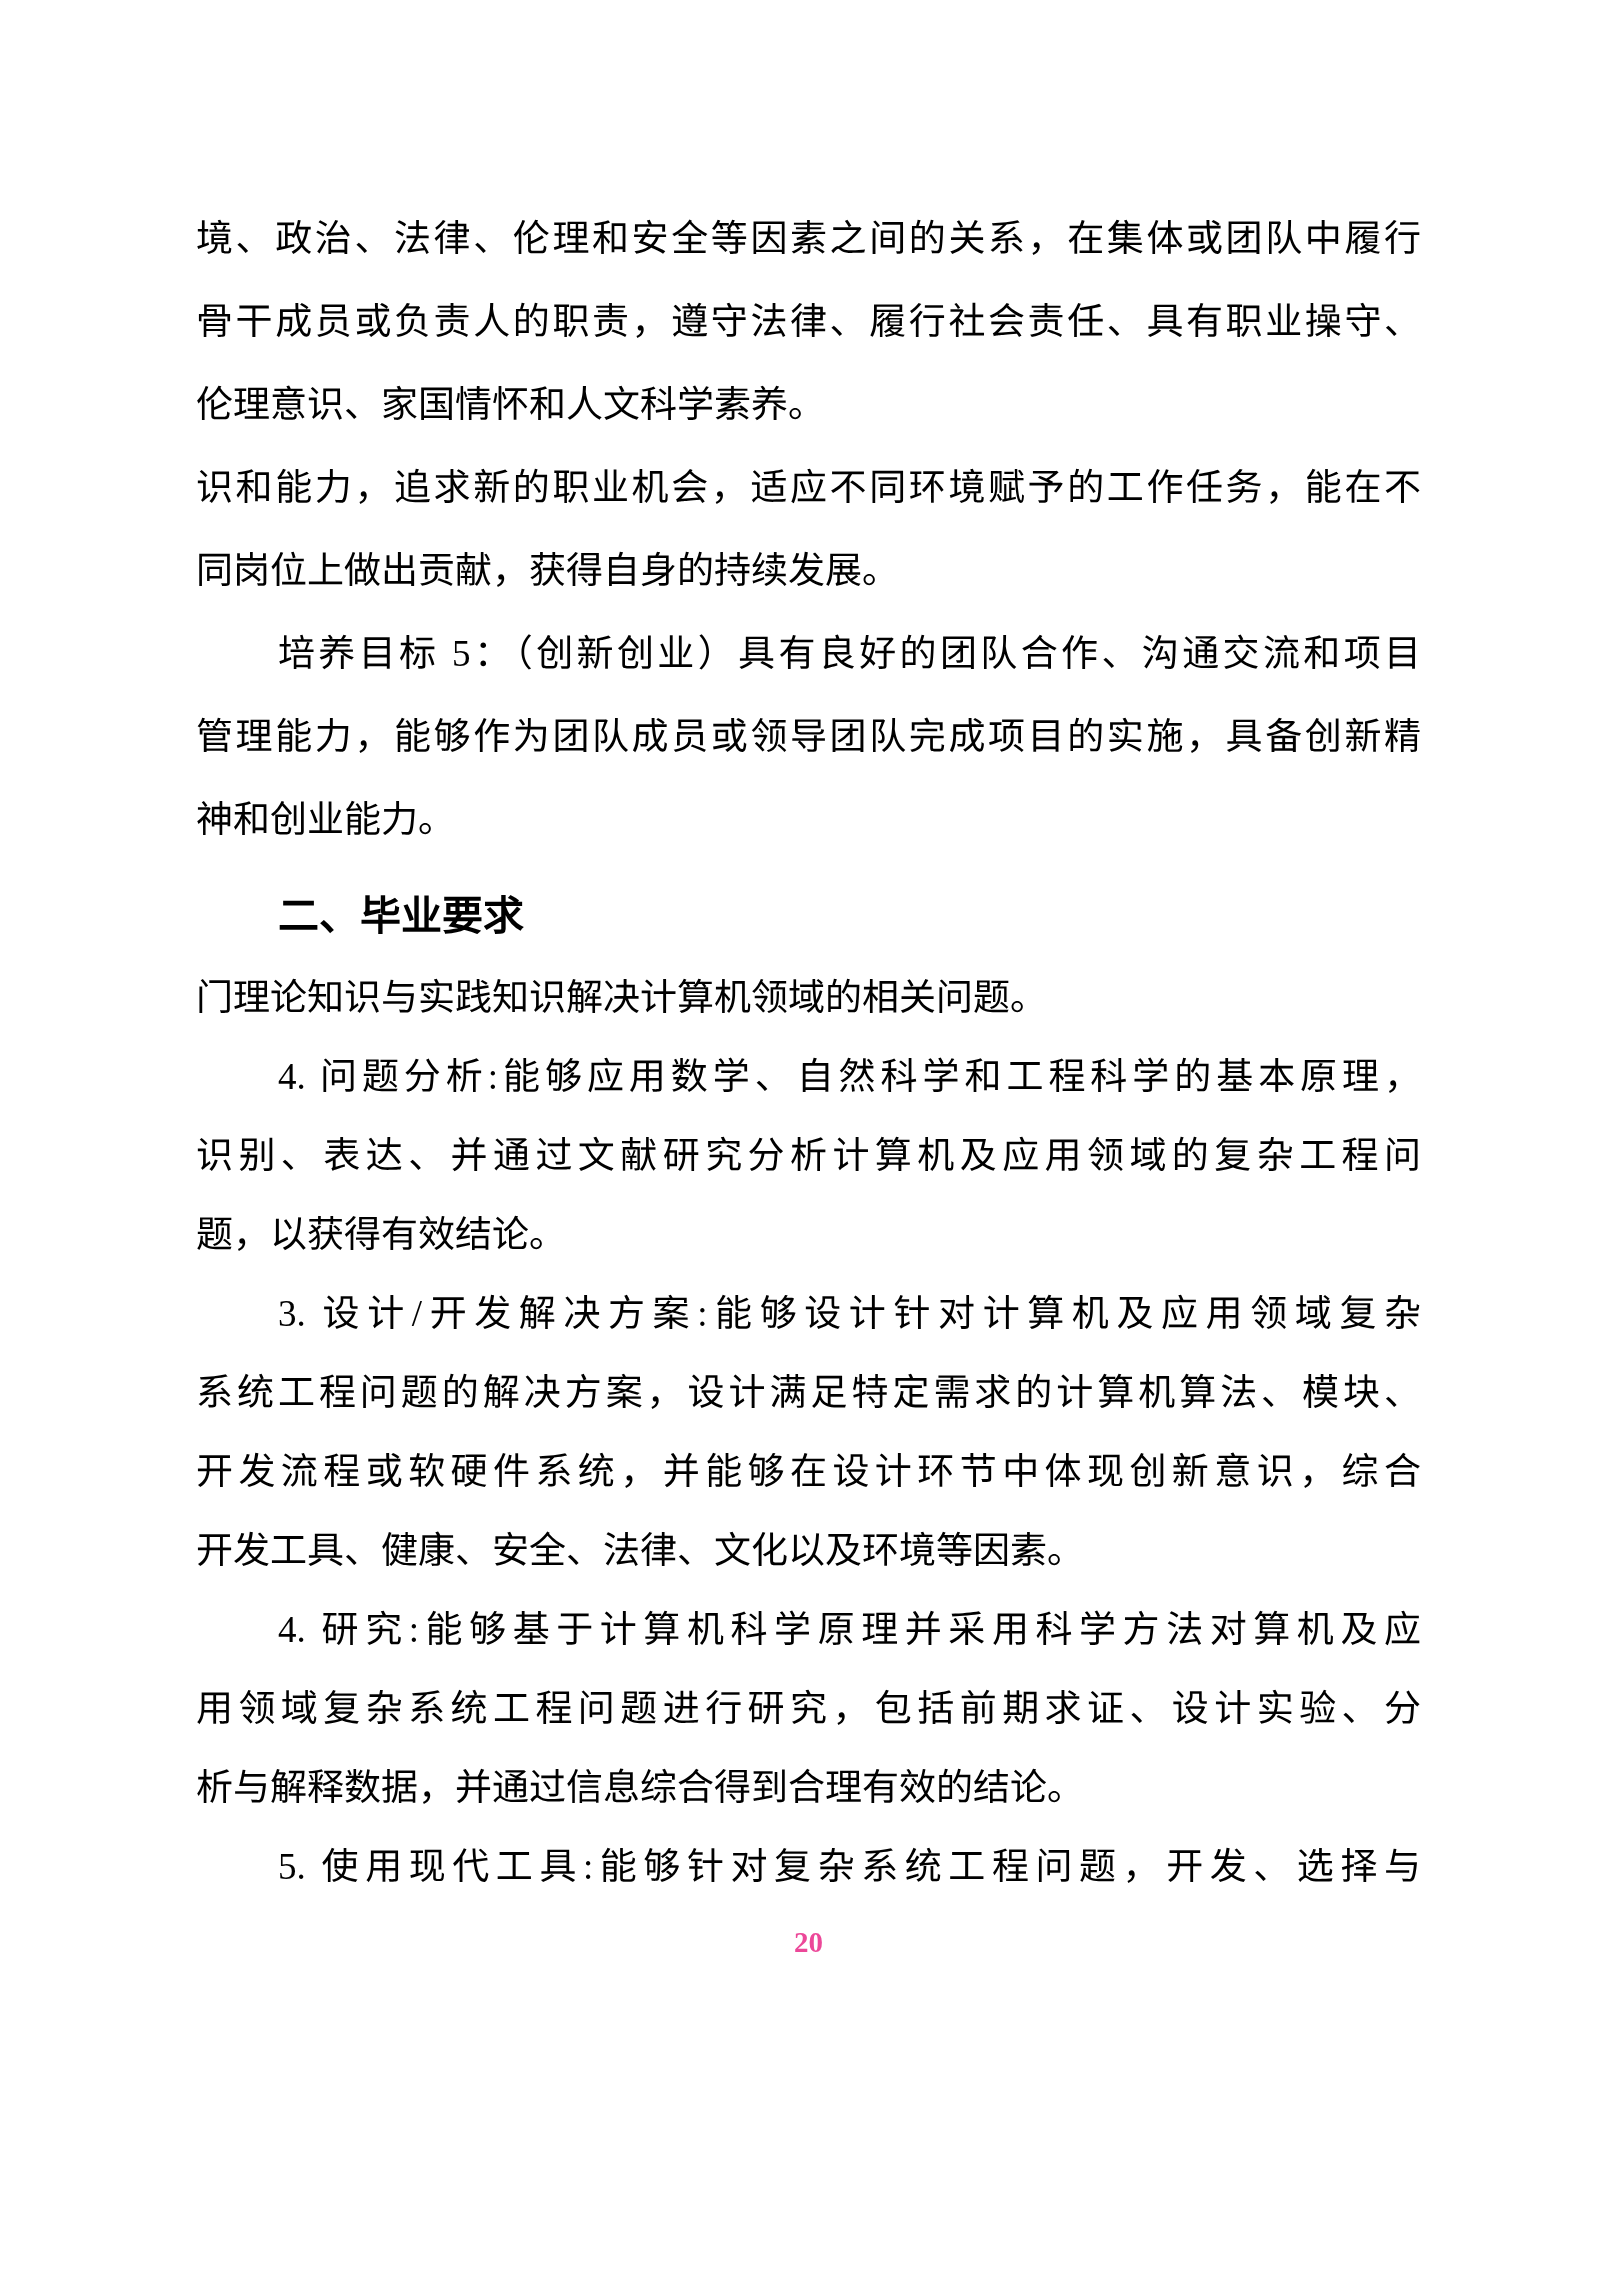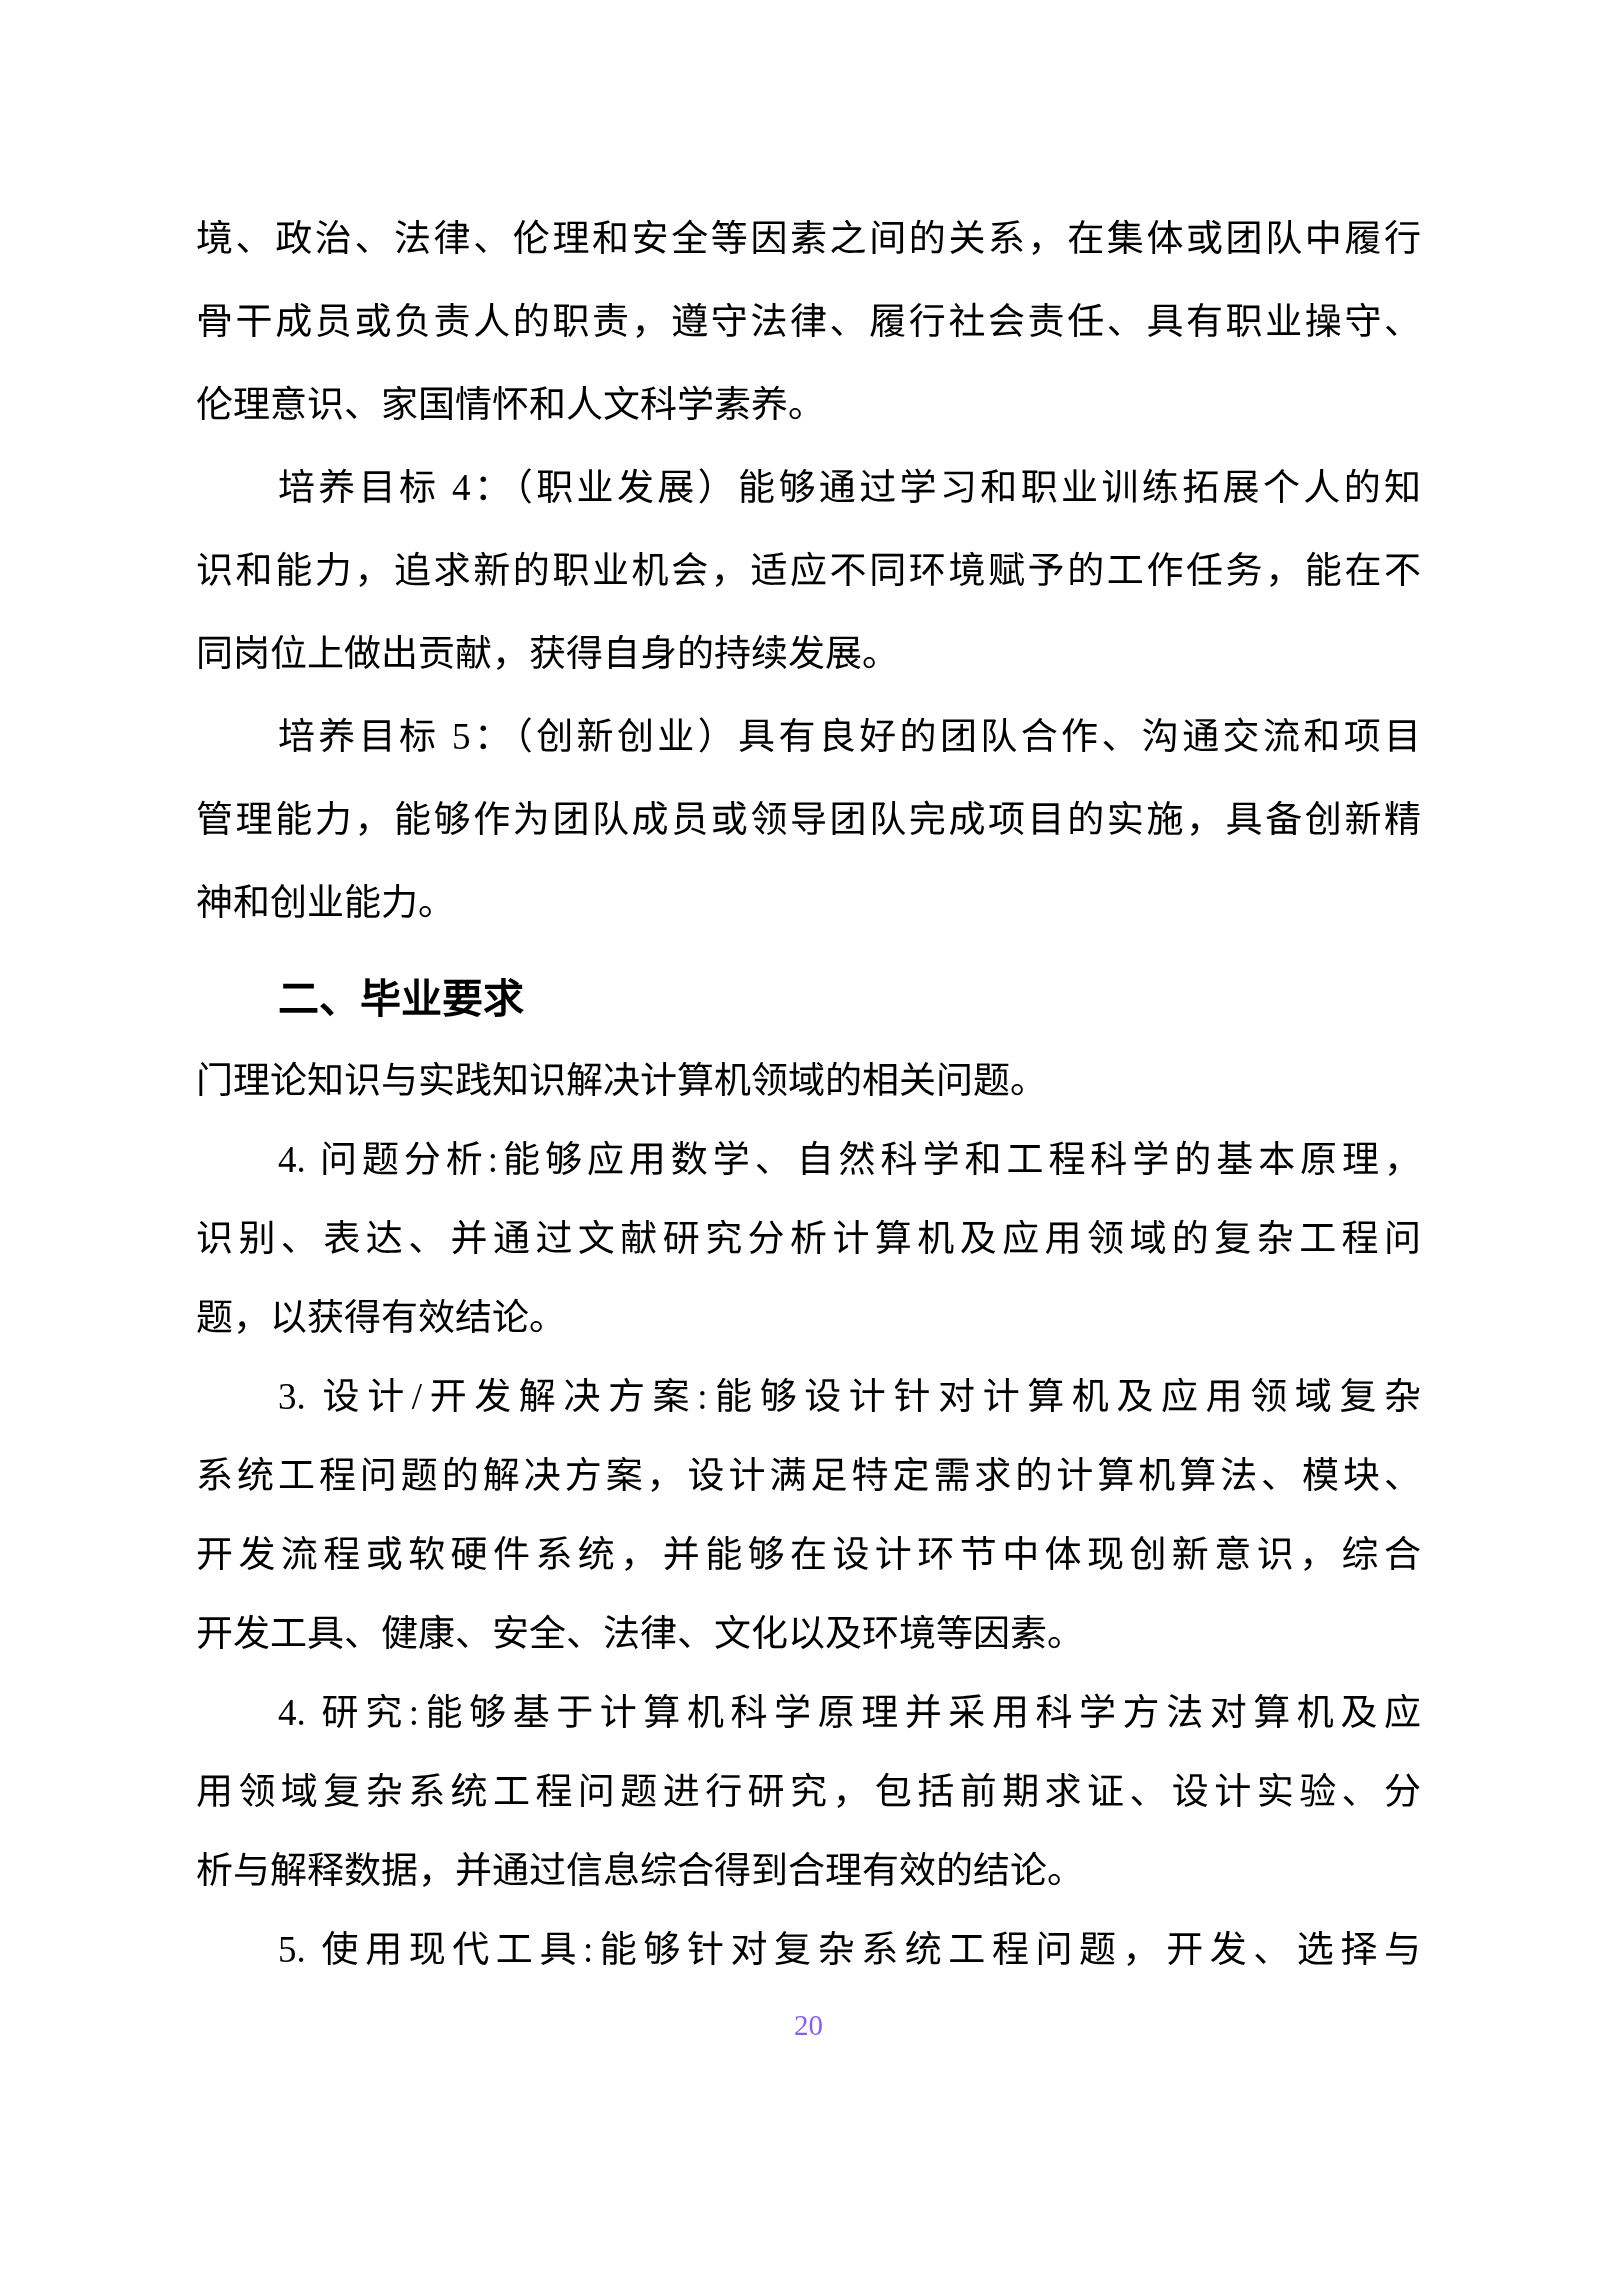--- a/index.html
+++ b/index.html
@@ -51,35 +51,35 @@
   .footer {
     width: 1225px;
     margin-left: 196px;
     margin-top: 17.6px;
     text-align: center;
   }
   .pagenum {
     font-family: "Liberation Serif", "DejaVu Serif", serif;
     font-size: 29px;
     line-height: 39px;
-    color: #8b5cf6;
+    color: #ec4899;
+    font-weight: bold;
   }
 </style>
 </head>
 <body>
 
 <div class="page">
   <div class="content" id="content">
       <div class="para s-objectives">
         <div class="line fill">境、政治、法律、伦理和安全等因素之间的关系，在集体或团队中履行</div>
         <div class="line fill">骨干成员或负责人的职责，遵守法律、履行社会责任、具有职业操守、</div>
         <div class="line">伦理意识、家国情怀和人文科学素养。</div>
       </div>
       <div class="para s-objectives">
-        <div class="line fill indent">培养目标 4：（职业发展）能够通过学习和职业训练拓展个人的知</div>
         <div class="line fill">识和能力，追求新的职业机会，适应不同环境赋予的工作任务，能在不</div>
         <div class="line">同岗位上做出贡献，获得自身的持续发展。</div>
       </div>
       <div class="para s-objectives">
         <div class="line fill indent">培养目标 5：（创新创业）具有良好的团队合作、沟通交流和项目</div>
         <div class="line fill">管理能力，能够作为团队成员或领导团队完成项目的实施，具备创新精</div>
         <div class="line">神和创业能力。</div>
       </div>
       <div class="para s-requirements heading">
         <div class="line indent">二、毕业要求</div>

